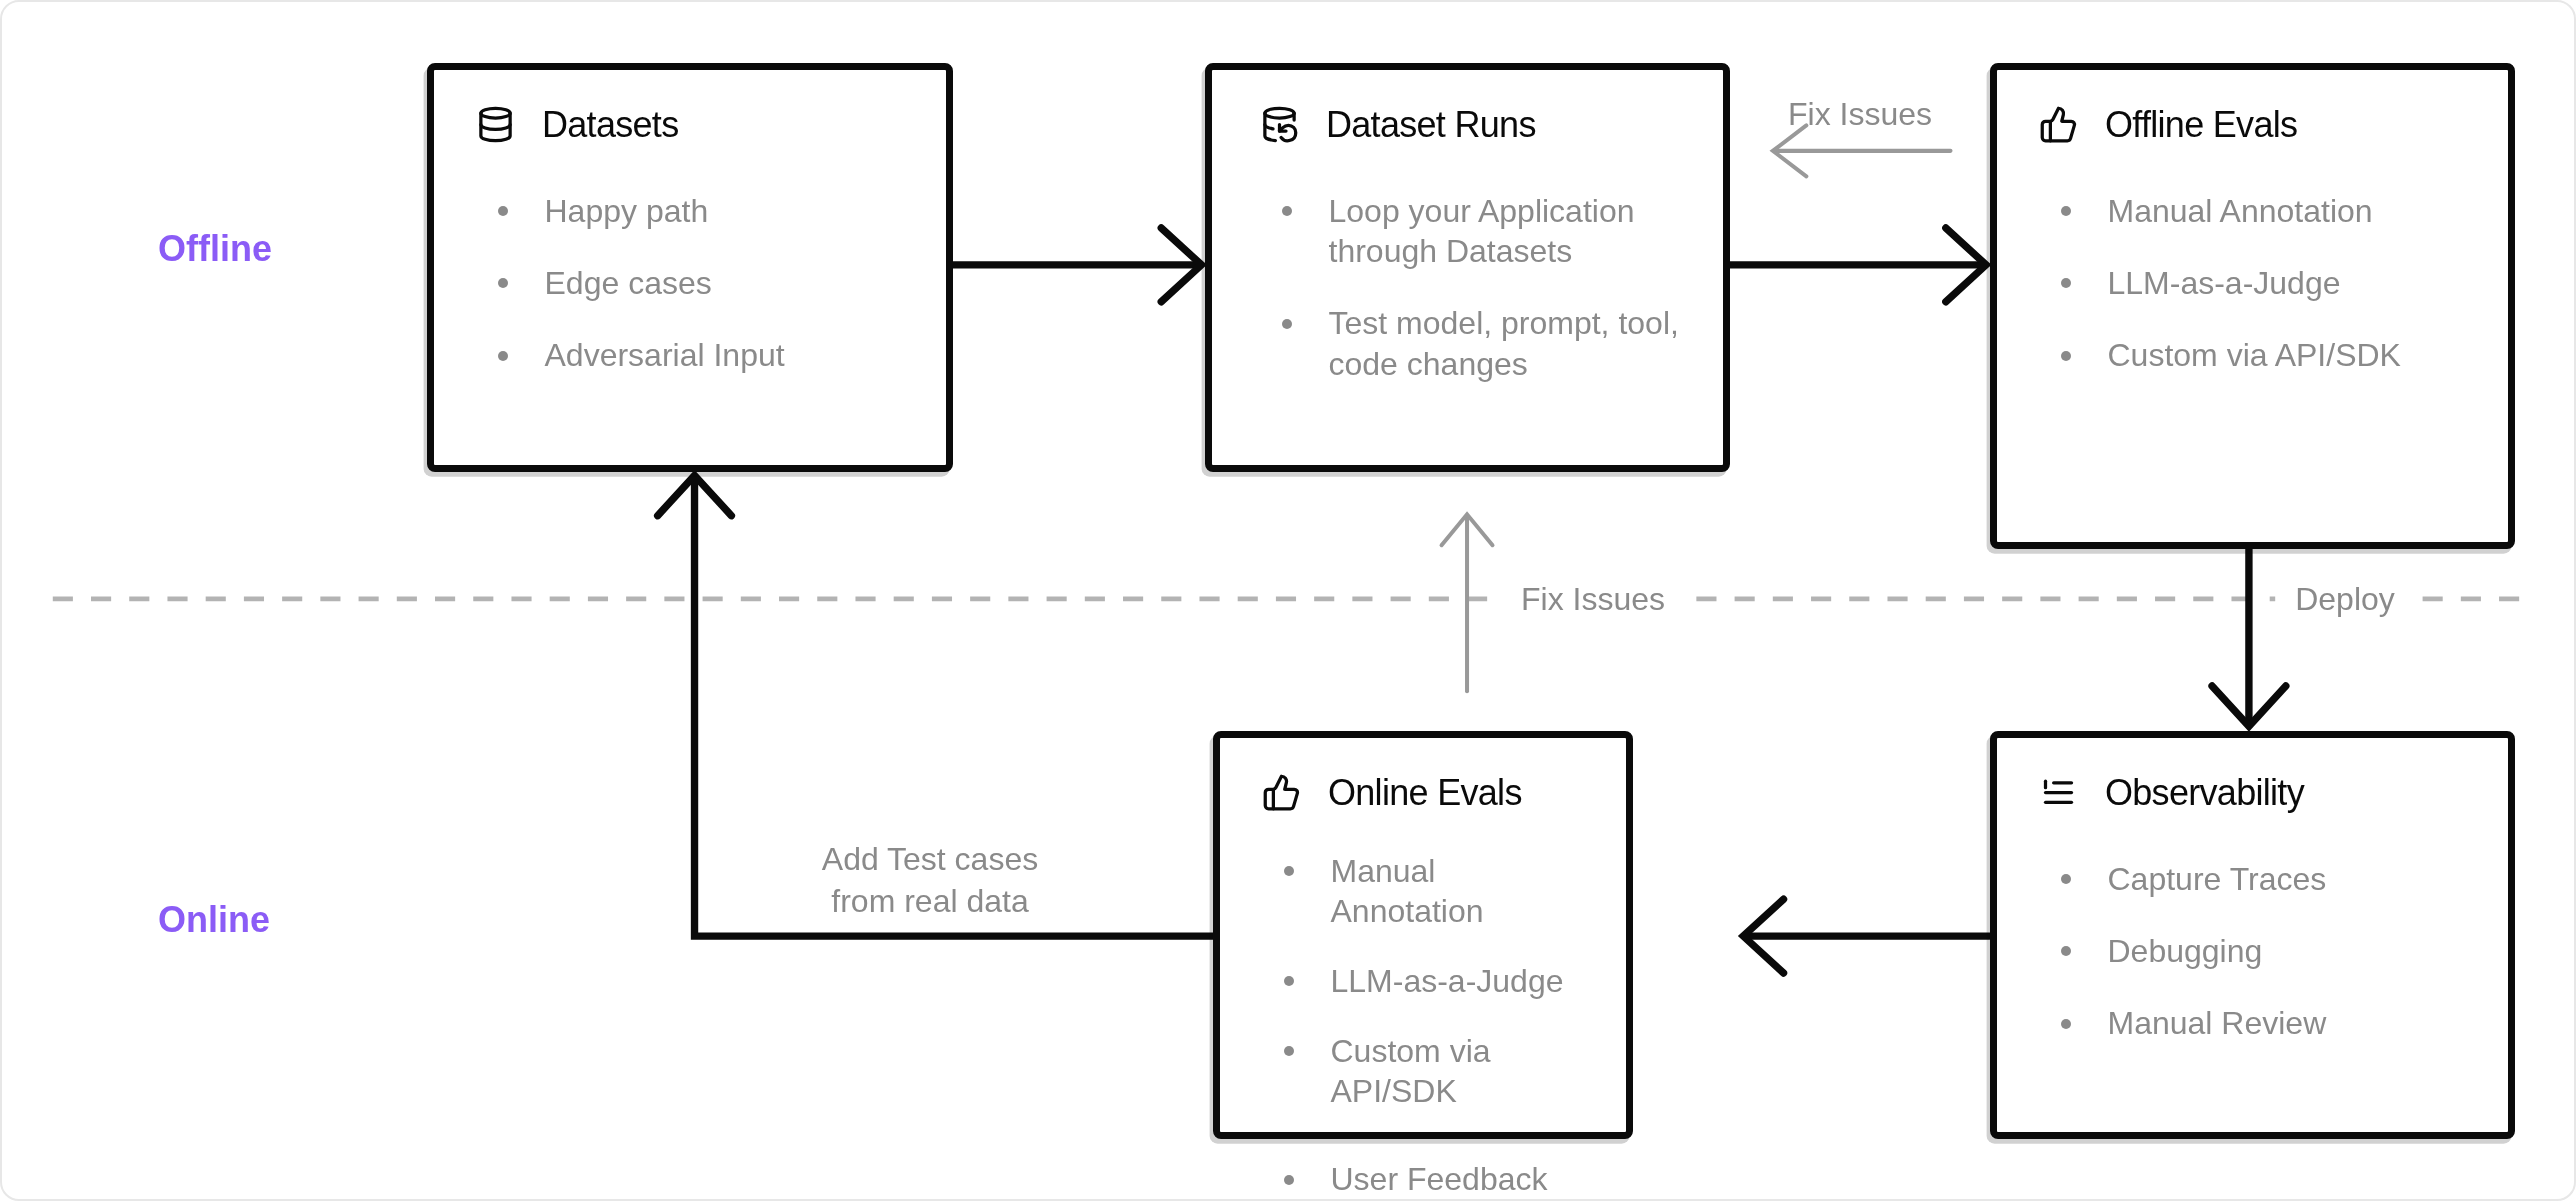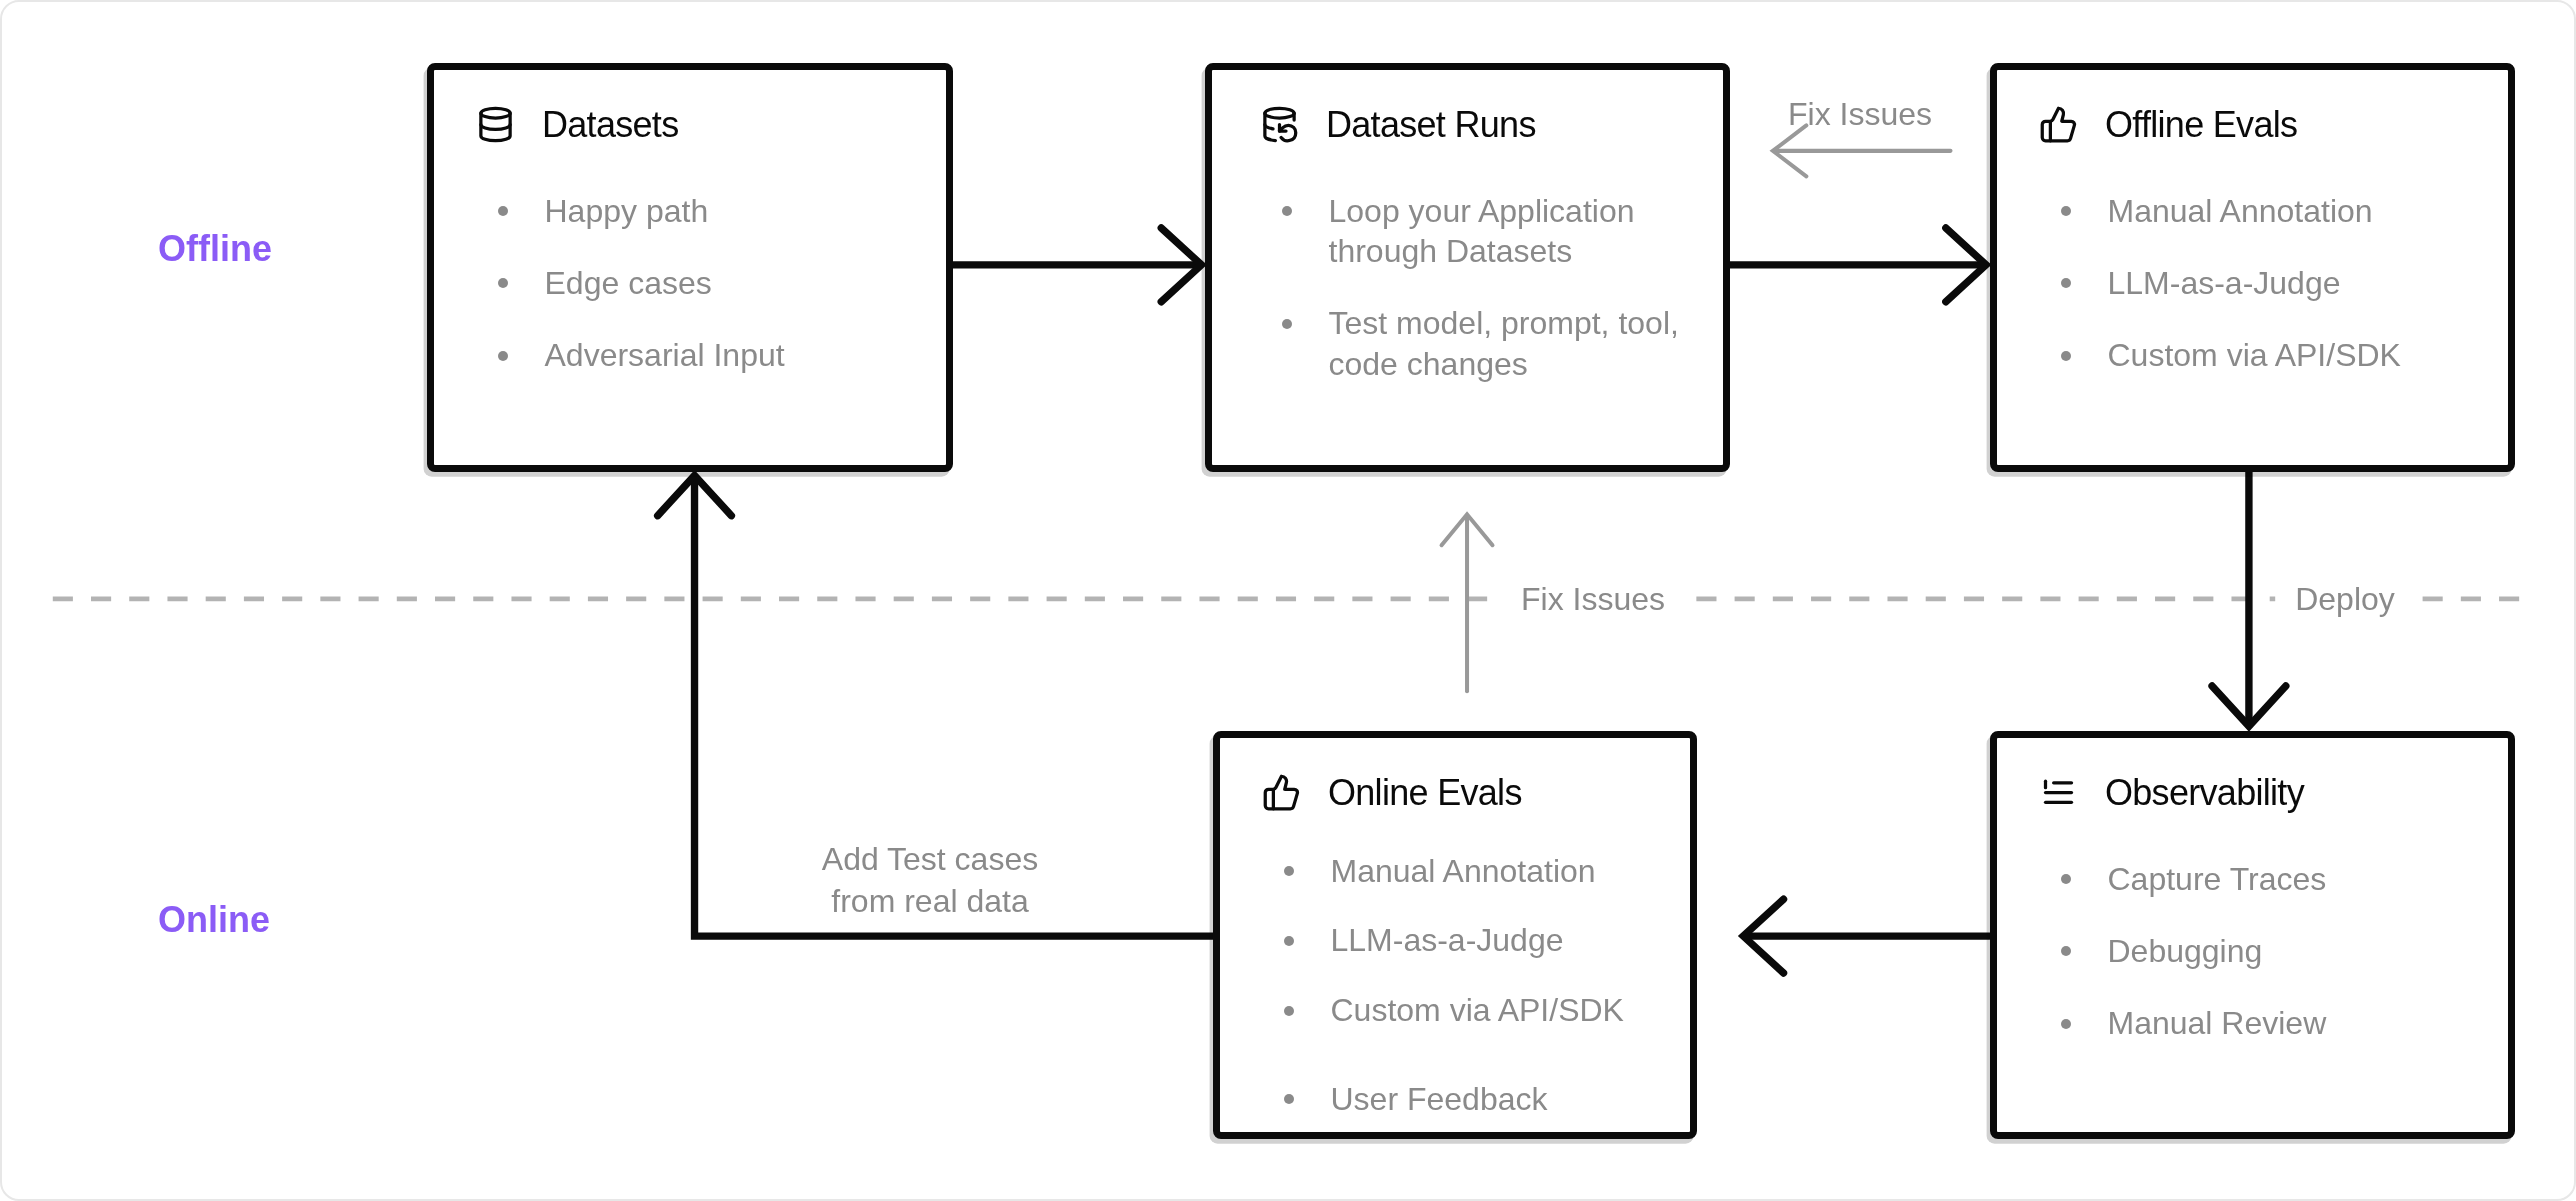--- a/index.html
+++ b/index.html
@@ -131,21 +131,21 @@
           <span class="dot"></span>
           <span>Loop your Application through Datasets</span>
         </li>
       <li>
           <span class="dot"></span>
           <span>Test model, prompt, tool, code changes</span>
         </li>
     </ul>
   </div>
 
-  <div class="box" style="left:1988px;top:61px;width:525px;height:409px;">
+  <div class="box" style="left:1988px;top:61px;width:525px;height:486px;">
     <div class="box-header">
       <span class="box-icon">
         <svg viewBox="0 0 24 24">
             <path d="M7 10v12"></path>
             <path d="M15 5.88 14 10h5.83a2 2 0 0 1 1.92 2.56l-2.33 8A2 2 0 0 1 17.5 22H4a2 2 0 0 1-2-2v-8a2 2 0 0 1 2-2h2.76a2 2 0 0 0 1.79-1.11L12 2a3.13 3.13 0 0 1 3 3.88Z"></path>
           </svg>
       </span>
       <span class="box-title">Offline Evals</span>
     </div>
     <ul class="bullets">
@@ -157,21 +157,21 @@
           <span class="dot"></span>
           <span>LLM-as-a-Judge</span>
         </li>
       <li>
           <span class="dot"></span>
           <span>Custom via API/SDK</span>
         </li>
     </ul>
   </div>
 
-  <div class="box" style="left:1211px;top:729px;width:484px;height:408px;">
+  <div class="box" style="left:1211px;top:729px;width:420px;height:408px;">
     <div class="box-header">
       <span class="box-icon">
         <svg viewBox="0 0 24 24">
             <path d="M7 10v12"></path>
             <path d="M15 5.88 14 10h5.83a2 2 0 0 1 1.92 2.56l-2.33 8A2 2 0 0 1 17.5 22H4a2 2 0 0 1-2-2v-8a2 2 0 0 1 2-2h2.76a2 2 0 0 0 1.79-1.11L12 2a3.13 3.13 0 0 1 3 3.88Z"></path>
           </svg>
       </span>
       <span class="box-title">Online Evals</span>
     </div>
     <ul class="bullets" style="margin-top:38px;">

